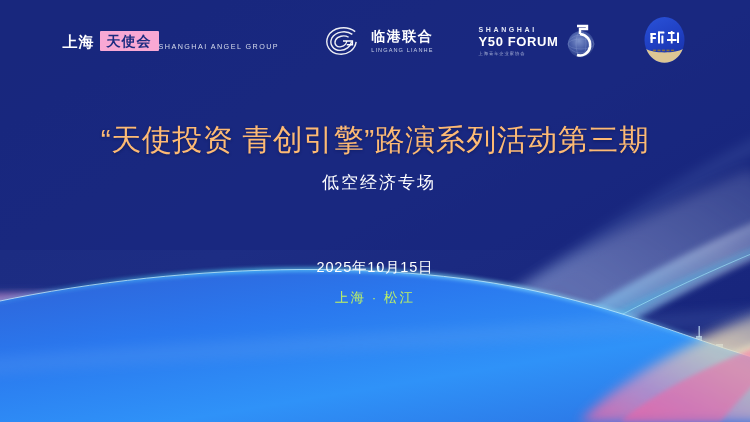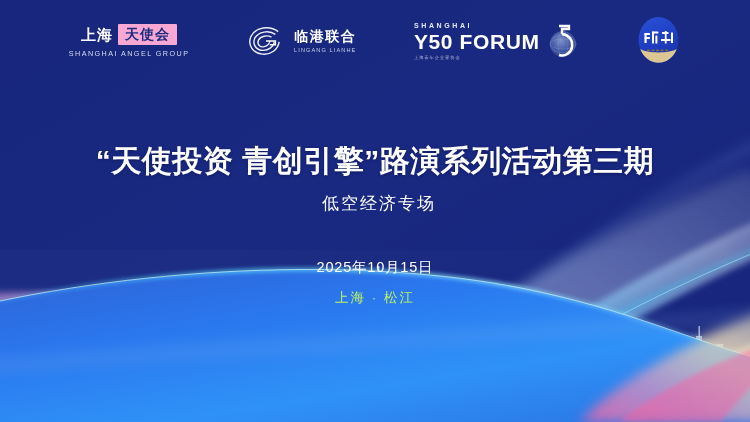--- a/index.html
+++ b/index.html
@@ -16,21 +16,21 @@
 
   
   .bg-layer { position:absolute; inset:0; width:750px; height:422px; }
 
   
   .logo-strip {
     position:absolute; top:0; left:0; width:750px; height:82px;
     display:flex; align-items:center; justify-content:space-around;
     padding:0 40px; z-index:40;
   }
-  .logo { display:flex; flex-direction:column; align-items:center; justify-content:center; }
+  .logo { display:flex; flex-direction:row; align-items:flex-end; justify-content:center; }
 
   
   .lg1-row { display:flex; align-items:center; gap:5px; }
   .lg1-cn {
     color:#ffffff; font-size:15px; font-weight:bold; letter-spacing:1px;
     line-height:1;
   }
   .lg1-box {
     background:#f9a8d4; color:#1c2b80; font-size:14px; font-weight:bold;
     padding:2px 7px; letter-spacing:1px; line-height:1.15; border-radius:1px;
@@ -44,36 +44,35 @@
   .lg2-row { display:flex; align-items:center; gap:9px; }
   .lg2-mark { width:38px; height:30px; }
   .lg2-txt { display:flex; flex-direction:column; align-items:center; }
   .lg2-cn { color:#fff; font-size:14px; font-weight:bold; letter-spacing:1.5px; line-height:1; }
   .lg2-en { color:#c6cee6; font-size:5.6px; letter-spacing:1.1px; margin-top:3.5px; white-space:nowrap; }
 
   
   .lg3-row { display:flex; align-items:center; gap:1px; }
   .lg3-txt { display:flex; flex-direction:column; align-items:flex-start; }
   .lg3-sh { color:#e4e8f5; font-size:7px; letter-spacing:2.6px; font-weight:bold; line-height:1.2;}
-  .lg3-y50 { color:#ffffff; font-size:21px; font-weight:bold; letter-spacing:0.6px; line-height:1.05;}
+  .lg3-y50 { color:#ffffff; font-size:13px; font-weight:bold; letter-spacing:0.6px; line-height:1.05;}
   .lg3-cn { color:#aab4d8; font-size:4.3px; letter-spacing:0.9px; margin-top:2px; white-space:nowrap;}
   .lg3-mark { width:36px; height:42px; margin-left:2px;}
 
   
   .lg4 { width:45px; height:52px; position:relative; }
 
   
   .title-block {
     position:absolute; top:120px; left:0; width:750px; text-align:center; z-index:35;
   }
   .title-line {
-    color:#ffffff; font-weight:bold; font-size:30px; line-height:1.32;
+    color:#fdba74; font-weight:normal; font-size:30px; line-height:1.32;
     letter-spacing:0.5px; white-space:nowrap;
     text-shadow:0 1px 3px rgba(5,15,60,.45);
-    margin-top:21px;
   }
   .subtitle {
     color:#ffffff; font-size:17px; letter-spacing:2px; margin-top:11px;
     font-weight:normal;
     padding-left:8px;
   }
   .meta-block {
     position:absolute; top:258px; left:0; width:750px; text-align:center; z-index:35;
   }
   .meta-date { color:#ffffff; font-size:14.5px; letter-spacing:0.8px; }

